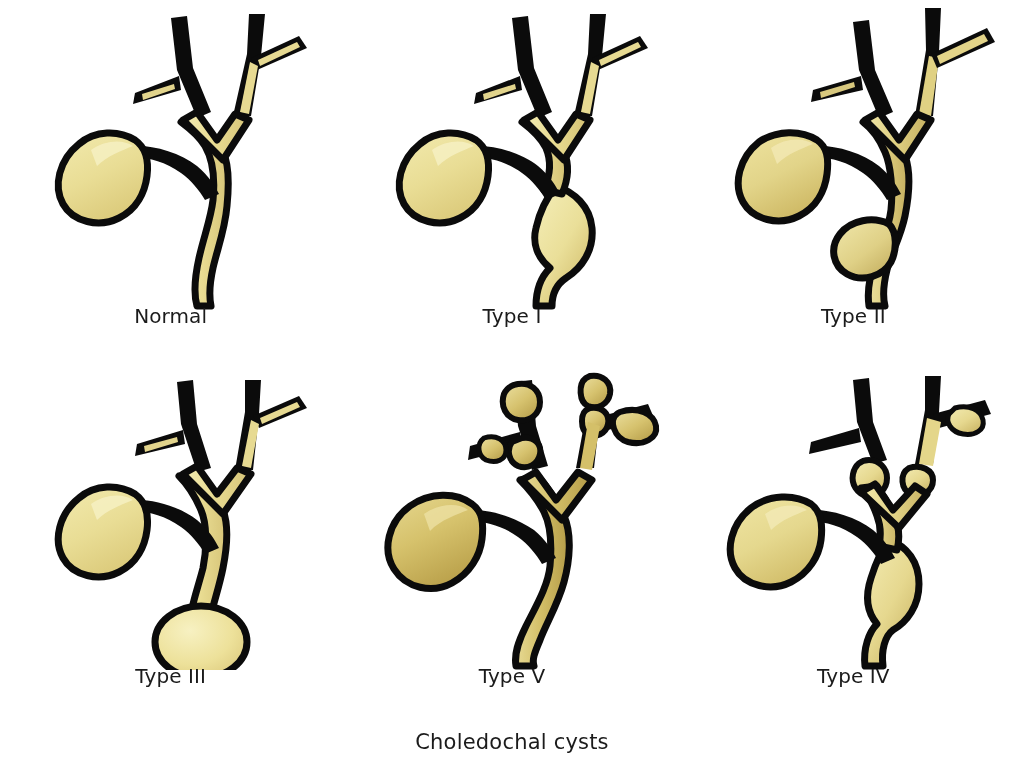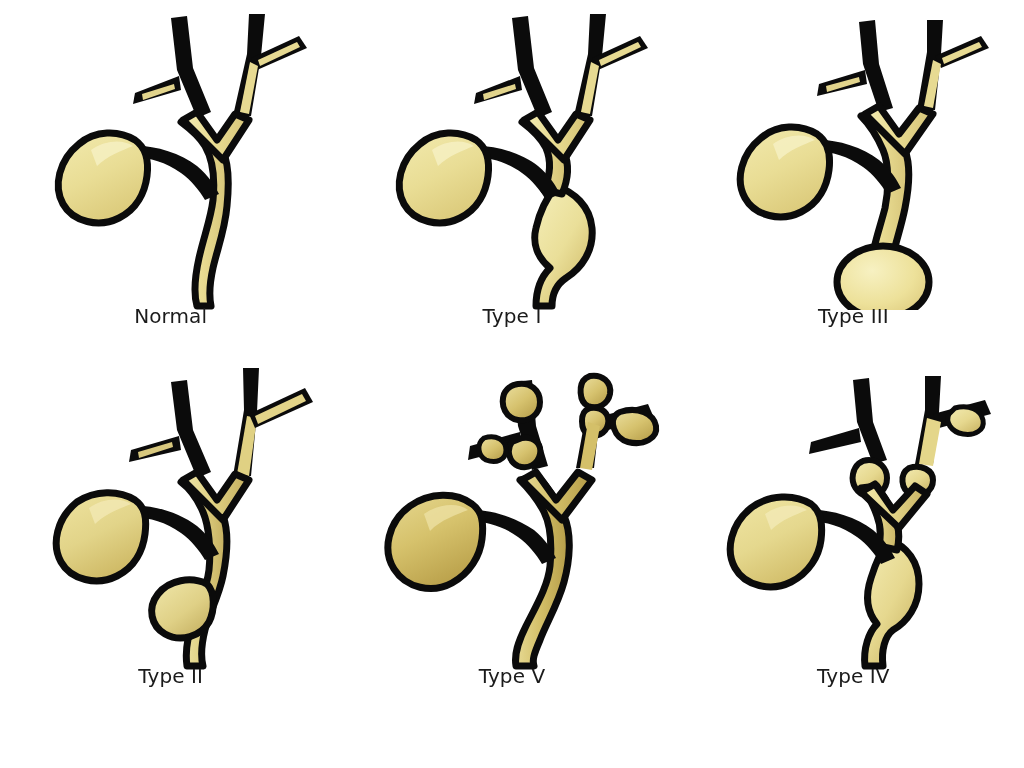--- a/index.html
+++ b/index.html
@@ -168,20 +168,77 @@
                    C138 160 134 147 124 140 Z" fill="url(#gb1)" stroke="#0b0b0b" stroke-width="7" stroke-linejoin="round"></path>
           <path d="M80 150 C94 140 112 139 122 146 C112 150 96 156 86 166 Z" fill="#F6F0C2" opacity="0.85"></path>
         </g>
       </svg>
       <div class="panel-label">Type I</div>
     </div>
 
     <div class="panel">
       <svg class="panel-art" viewBox="0 0 320 310">
         <defs>
+          <linearGradient id="gb2" x1="0" y1="0" x2="0.5" y2="1">
+            <stop offset="0%" stop-color="#EFE4A0"></stop>
+            <stop offset="55%" stop-color="#E2D489"></stop>
+            <stop offset="100%" stop-color="#CFBA66"></stop>
+          </linearGradient>
+          <linearGradient id="dc2" x1="0" y1="0" x2="1" y2="0">
+            <stop offset="0%" stop-color="#EFE6A8"></stop>
+            <stop offset="45%" stop-color="#E0D183"></stop>
+            <stop offset="100%" stop-color="#C4AE5E"></stop>
+          </linearGradient>
+          <linearGradient id="dv2" x1="0.1" y1="0" x2="0.9" y2="1">
+            <stop offset="0%" stop-color="#EFE6A8"></stop>
+            <stop offset="55%" stop-color="#DFD086"></stop>
+            <stop offset="100%" stop-color="#C2AC5C"></stop>
+          </linearGradient>
+        </defs>
+        <g>
+          <path d="M186 118 L166 70 L160 22 L176 20 L182 70 L200 112 Z" fill="#0b0b0b"></path>
+          <path d="M168 76 L120 90 L118 102 L170 90 Z" fill="#0b0b0b"></path>
+          <path d="M127 92 L161 82 L162 87 L128 98 Z" fill="#D8C87E"></path>
+          <path d="M222 116 L233 50 L232 8 L248 8 L246 52 L240 116 Z" fill="#0b0b0b"></path>
+          <path d="M226 114 L236 56 L246 58 L238 116 Z" fill="#E0D183"></path>
+          <path d="M238 54 L294 28 L302 42 L244 68 Z" fill="#0b0b0b"></path>
+          <path d="M244 56 L291 34 L295 41 L247 64 Z" fill="#E3D489"></path>
+
+          <path d="M186 118 C198 132 206 142 212 156
+                   C218 172 216 196 212 216
+                   C208 236 198 254 194 270
+                   C190 286 190 298 192 306
+                   L176 306
+                   C174 292 176 278 182 262
+                   C188 244 196 228 198 210
+                   C200 190 198 166 192 152
+                   C186 138 178 128 170 122 Z" fill="url(#dc2)" stroke="#0b0b0b" stroke-width="7" stroke-linejoin="round"></path>
+          <path d="M186 112 L206 140 L224 114 L238 120 L212 160 L172 120 Z" fill="url(#dc2)" stroke="#0b0b0b" stroke-width="7" stroke-linejoin="round"></path>
+
+          <path d="M196 224
+                   C180 216 158 220 147 234
+                   C136 248 140 266 154 274
+                   C170 283 190 276 198 262
+                   C204 250 204 232 196 224 Z" fill="url(#dv2)" stroke="#0b0b0b" stroke-width="7" stroke-linejoin="round"></path>
+          <path d="M118 146 C140 144 168 152 186 166 C198 176 204 186 208 194
+                   L194 200 C188 190 180 180 170 173 C152 160 132 156 116 158 Z" fill="#0b0b0b"></path>
+          <path d="M124 140 C108 130 84 130 66 142
+                   C46 158 40 184 50 202
+                   C60 220 86 226 106 216
+                   C124 207 132 190 134 174
+                   C136 158 134 147 124 140 Z" fill="url(#gb2)" stroke="#0b0b0b" stroke-width="7" stroke-linejoin="round"></path>
+          <path d="M78 148 C92 138 110 137 120 144 C110 148 94 154 84 164 Z" fill="#F2E9B4" opacity="0.8"></path>
+        </g>
+      </svg>
+      <div class="panel-label">Type II</div>
+    </div>
+
+    <div class="panel">
+      <svg class="panel-art" viewBox="0 0 320 310">
+        <defs>
           <linearGradient id="gb3" x1="0" y1="0" x2="0.5" y2="1">
             <stop offset="0%" stop-color="#F2EAAE"></stop>
             <stop offset="55%" stop-color="#E9DD95"></stop>
             <stop offset="100%" stop-color="#DCCB7C"></stop>
           </linearGradient>
           <linearGradient id="dc3" x1="0" y1="0" x2="1" y2="0">
             <stop offset="0%" stop-color="#F3ECB4"></stop>
             <stop offset="45%" stop-color="#E9DC92"></stop>
             <stop offset="100%" stop-color="#D6C478"></stop>
           </linearGradient>
@@ -212,77 +269,20 @@
                    L194 194 C188 184 180 174 170 167 C152 154 132 150 116 152 Z" fill="#0b0b0b"></path>
           <path d="M124 134 C108 124 84 124 68 138
                    C48 154 42 180 52 198
                    C62 216 88 222 108 212
                    C126 203 134 186 136 170
                    C138 154 134 141 124 134 Z" fill="url(#gb3)" stroke="#0b0b0b" stroke-width="7" stroke-linejoin="round"></path>
           <path d="M80 144 C94 134 112 133 122 140 C112 144 96 150 86 160 Z" fill="#F6F0C2" opacity="0.85"></path>
         </g>
       </svg>
       <div class="panel-label">Type III</div>
-    </div>
-
-    <div class="panel">
-      <svg class="panel-art" viewBox="0 0 320 310">
-        <defs>
-          <linearGradient id="gb2" x1="0" y1="0" x2="0.5" y2="1">
-            <stop offset="0%" stop-color="#EFE4A0"></stop>
-            <stop offset="55%" stop-color="#E2D489"></stop>
-            <stop offset="100%" stop-color="#CFBA66"></stop>
-          </linearGradient>
-          <linearGradient id="dc2" x1="0" y1="0" x2="1" y2="0">
-            <stop offset="0%" stop-color="#EFE6A8"></stop>
-            <stop offset="45%" stop-color="#E0D183"></stop>
-            <stop offset="100%" stop-color="#C4AE5E"></stop>
-          </linearGradient>
-          <linearGradient id="dv2" x1="0.1" y1="0" x2="0.9" y2="1">
-            <stop offset="0%" stop-color="#EFE6A8"></stop>
-            <stop offset="55%" stop-color="#DFD086"></stop>
-            <stop offset="100%" stop-color="#C2AC5C"></stop>
-          </linearGradient>
-        </defs>
-        <g>
-          <path d="M186 118 L166 70 L160 22 L176 20 L182 70 L200 112 Z" fill="#0b0b0b"></path>
-          <path d="M168 76 L120 90 L118 102 L170 90 Z" fill="#0b0b0b"></path>
-          <path d="M127 92 L161 82 L162 87 L128 98 Z" fill="#D8C87E"></path>
-          <path d="M222 116 L233 50 L232 8 L248 8 L246 52 L240 116 Z" fill="#0b0b0b"></path>
-          <path d="M226 114 L236 56 L246 58 L238 116 Z" fill="#E0D183"></path>
-          <path d="M238 54 L294 28 L302 42 L244 68 Z" fill="#0b0b0b"></path>
-          <path d="M244 56 L291 34 L295 41 L247 64 Z" fill="#E3D489"></path>
-
-          <path d="M186 118 C198 132 206 142 212 156
-                   C218 172 216 196 212 216
-                   C208 236 198 254 194 270
-                   C190 286 190 298 192 306
-                   L176 306
-                   C174 292 176 278 182 262
-                   C188 244 196 228 198 210
-                   C200 190 198 166 192 152
-                   C186 138 178 128 170 122 Z" fill="url(#dc2)" stroke="#0b0b0b" stroke-width="7" stroke-linejoin="round"></path>
-          <path d="M186 112 L206 140 L224 114 L238 120 L212 160 L172 120 Z" fill="url(#dc2)" stroke="#0b0b0b" stroke-width="7" stroke-linejoin="round"></path>
-
-          <path d="M196 224
-                   C180 216 158 220 147 234
-                   C136 248 140 266 154 274
-                   C170 283 190 276 198 262
-                   C204 250 204 232 196 224 Z" fill="url(#dv2)" stroke="#0b0b0b" stroke-width="7" stroke-linejoin="round"></path>
-          <path d="M118 146 C140 144 168 152 186 166 C198 176 204 186 208 194
-                   L194 200 C188 190 180 180 170 173 C152 160 132 156 116 158 Z" fill="#0b0b0b"></path>
-          <path d="M124 140 C108 130 84 130 66 142
-                   C46 158 40 184 50 202
-                   C60 220 86 226 106 216
-                   C124 207 132 190 134 174
-                   C136 158 134 147 124 140 Z" fill="url(#gb2)" stroke="#0b0b0b" stroke-width="7" stroke-linejoin="round"></path>
-          <path d="M78 148 C92 138 110 137 120 144 C110 148 94 154 84 164 Z" fill="#F2E9B4" opacity="0.8"></path>
-        </g>
-      </svg>
-      <div class="panel-label">Type II</div>
     </div>
 
     <div class="panel">
       <svg class="panel-art" viewBox="0 0 320 310">
         <defs>
           <linearGradient id="gb5" x1="0" y1="0" x2="0.5" y2="1">
             <stop offset="0%" stop-color="#E6D890"></stop>
             <stop offset="50%" stop-color="#D6C26C"></stop>
             <stop offset="100%" stop-color="#BBA24C"></stop>
           </linearGradient>
@@ -393,14 +393,15 @@
                    C116 213 126 196 128 180
                    C130 164 128 151 118 144 Z" fill="url(#gb4)" stroke="#0b0b0b" stroke-width="7" stroke-linejoin="round"></path>
           <path d="M72 154 C86 144 104 143 114 150 C104 154 88 160 78 170 Z" fill="#F3EAB6" opacity="0.8"></path>
         </g>
       </svg>
       <div class="panel-label">Type IV</div>
     </div>
 
   </div>
 
+  <div class="caption">Choledochal cysts</div>
 
 </div>
 
 </body></html>

